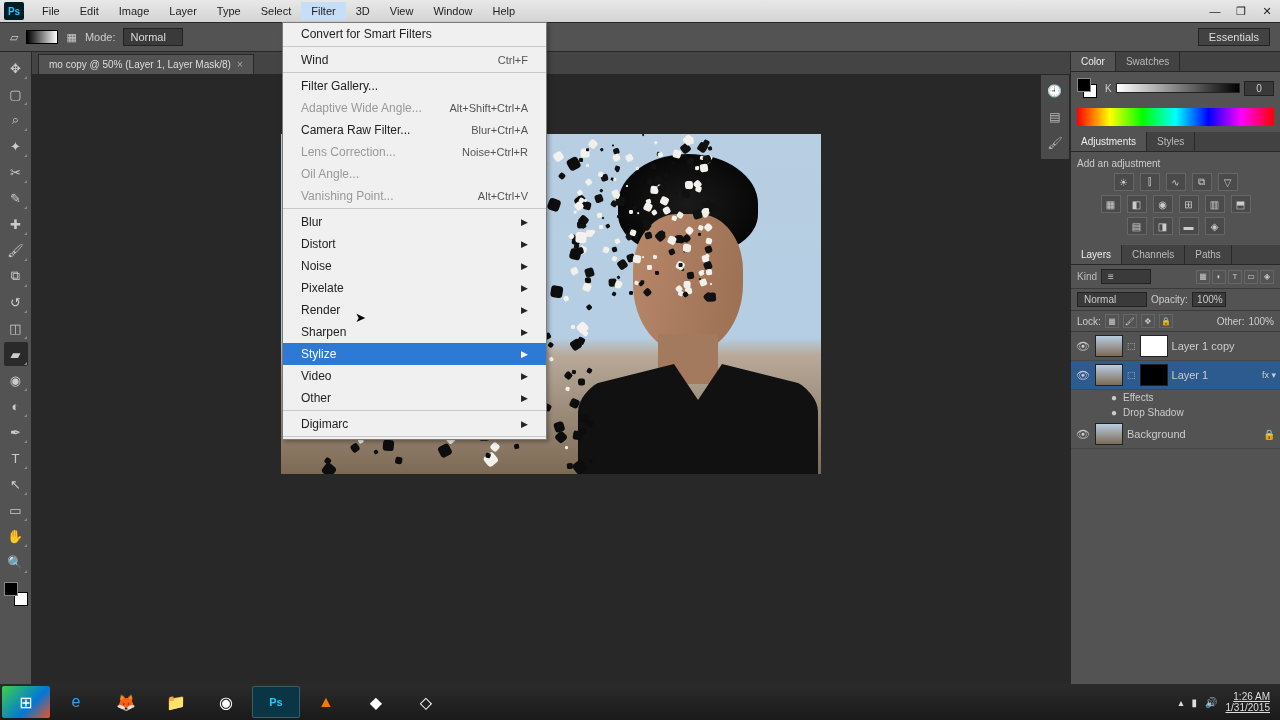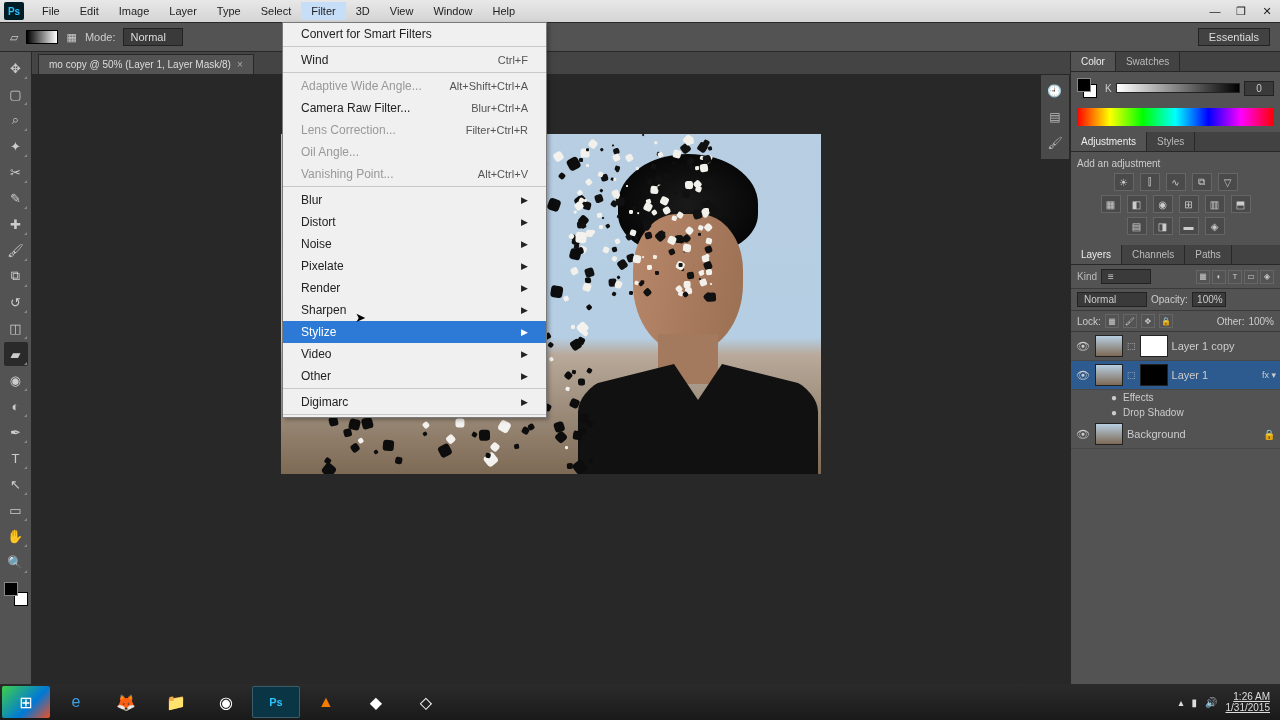--- a/index.html
+++ b/index.html
@@ -522,31 +522,32 @@
 
 <div class="cursor-fx"></div>
 <div class="cursor-arrow">➤</div>
 
 <div class="dropdown">
   <div class="dd-item sep-after">Convert for Smart Filters</div>
   <div class="dd-item sep-after">
       <span>Wind</span>
       <span class="dd-shortcut">Ctrl+F</span>
     </div>
+  <div class="dd-item">Filter Gallery...</div>
   <div class="dd-item disabled">
       <span>Adaptive Wide Angle...</span>
       <span class="dd-shortcut">Alt+Shift+Ctrl+A</span>
     </div>
   <div class="dd-item">
       <span>Camera Raw Filter...</span>
       <span class="dd-shortcut">Blur+Ctrl+A</span>
     </div>
   <div class="dd-item disabled">
       <span>Lens Correction...</span>
-      <span class="dd-shortcut">Filter+Ctrl+R</span>
+      <span class="dd-shortcut">Noise+Ctrl+R</span>
     </div>
   <div class="dd-item disabled">Oil Angle...</div>
   <div class="dd-item disabled sep-after">
       <span>Vanishing Point...</span>
       <span class="dd-shortcut">Alt+Ctrl+V</span>
     </div>
   <div class="dd-item">
       <span>Blur</span>
       <span class="arrow">▶</span>
     </div>

